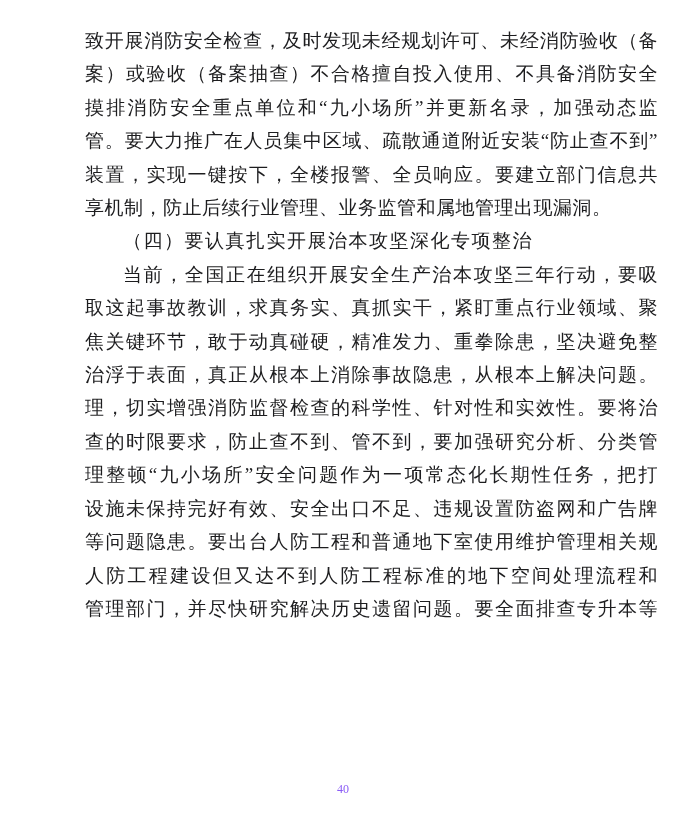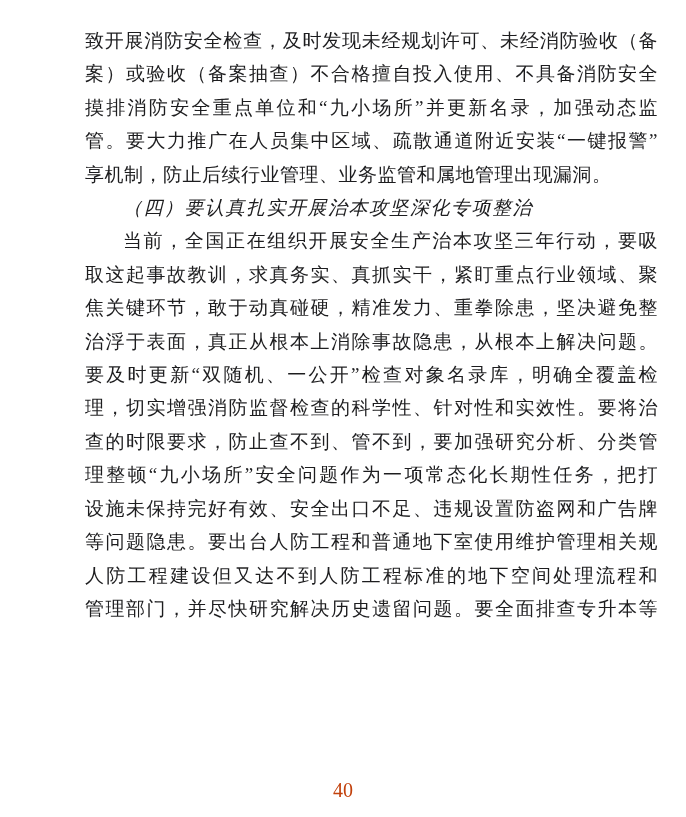--- a/index.html
+++ b/index.html
@@ -25,57 +25,56 @@
   }
   .block { margin: 0; }
   .line { display: block; white-space: normal; }
   .line.fill {
     text-align: justify;
     text-align-last: justify;
     text-justify: inter-character;
   }
   .line.indent { text-indent: 2em; }
   .block.heading .line {
-    font-style: italic;           
     letter-spacing: 1.5px;
   }
   .page-footer {
     position: absolute;
     left: 0;
     top: 779px;
     width: 100%;
     text-align: center;
   }
   .page-number {
-    font-size: 20px;
-    color: #c2410c;
+    font-size: 12px;
+    color: #8b5cf6;
     font-family: "Liberation Serif", "DejaVu Serif", serif;
   }
 </style>
 </head>
 <body>
 
 <div class="page">
   <div class="doc" id="doc-root">
       <p class="block body">
         <span class="line fill">致开展消防安全检查，及时发现未经规划许可、未经消防验收（备</span>
         <span class="line fill">案）或验收（备案抽查）不合格擅自投入使用、不具备消防安全</span>
         <span class="line fill">摸排消防安全重点单位和“九小场所”并更新名录，加强动态监</span>
-        <span class="line fill">管。要大力推广在人员集中区域、疏散通道附近安装“一键报警”</span>
+        <span class="line fill">管。要大力推广在人员集中区域、疏散通道附近安装“防止查不到”</span>
+        <span class="line fill">装置，实现一键按下，全楼报警、全员响应。要建立部门信息共</span>
         <span class="line">享机制，防止后续行业管理、业务监管和属地管理出现漏洞。</span>
       </p>
       <p class="block heading">
         <span class="line indent">（四）要认真扎实开展治本攻坚深化专项整治</span>
       </p>
       <p class="block body">
         <span class="line fill indent">当前，全国正在组织开展安全生产治本攻坚三年行动，要吸</span>
         <span class="line fill">取这起事故教训，求真务实、真抓实干，紧盯重点行业领域、聚</span>
         <span class="line fill">焦关键环节，敢于动真碰硬，精准发力、重拳除患，坚决避免整</span>
         <span class="line fill">治浮于表面，真正从根本上消除事故隐患，从根本上解决问题。</span>
-        <span class="line fill">要及时更新“双随机、一公开”检查对象名录库，明确全覆盖检</span>
         <span class="line fill">理，切实增强消防监督检查的科学性、针对性和实效性。要将治</span>
         <span class="line fill">查的时限要求，防止查不到、管不到，要加强研究分析、分类管</span>
         <span class="line fill">理整顿“九小场所”安全问题作为一项常态化长期性任务，把打</span>
         <span class="line fill">设施未保持完好有效、安全出口不足、违规设置防盗网和广告牌</span>
         <span class="line fill">等问题隐患。要出台人防工程和普通地下室使用维护管理相关规</span>
         <span class="line fill">人防工程建设但又达不到人防工程标准的地下空间处理流程和</span>
         <span class="line fill">管理部门，并尽快研究解决历史遗留问题。要全面排查专升本等</span>
       </p>
     </div>
   <div class="page-footer">

